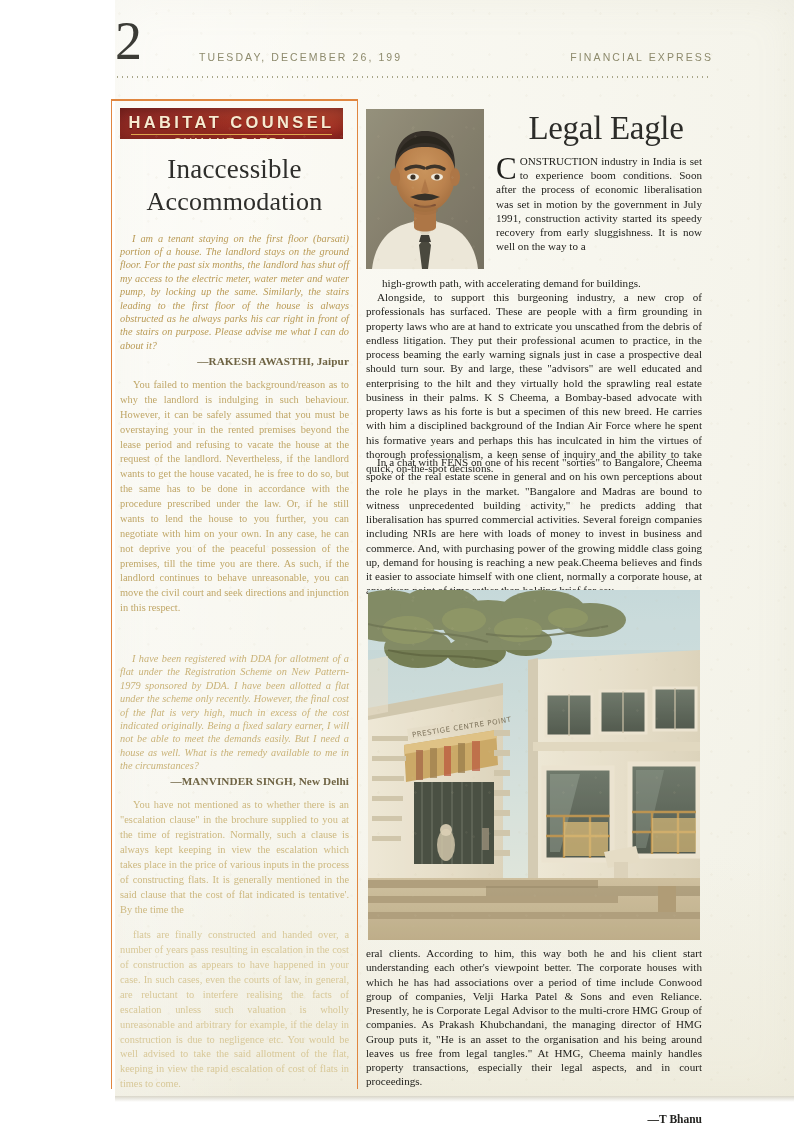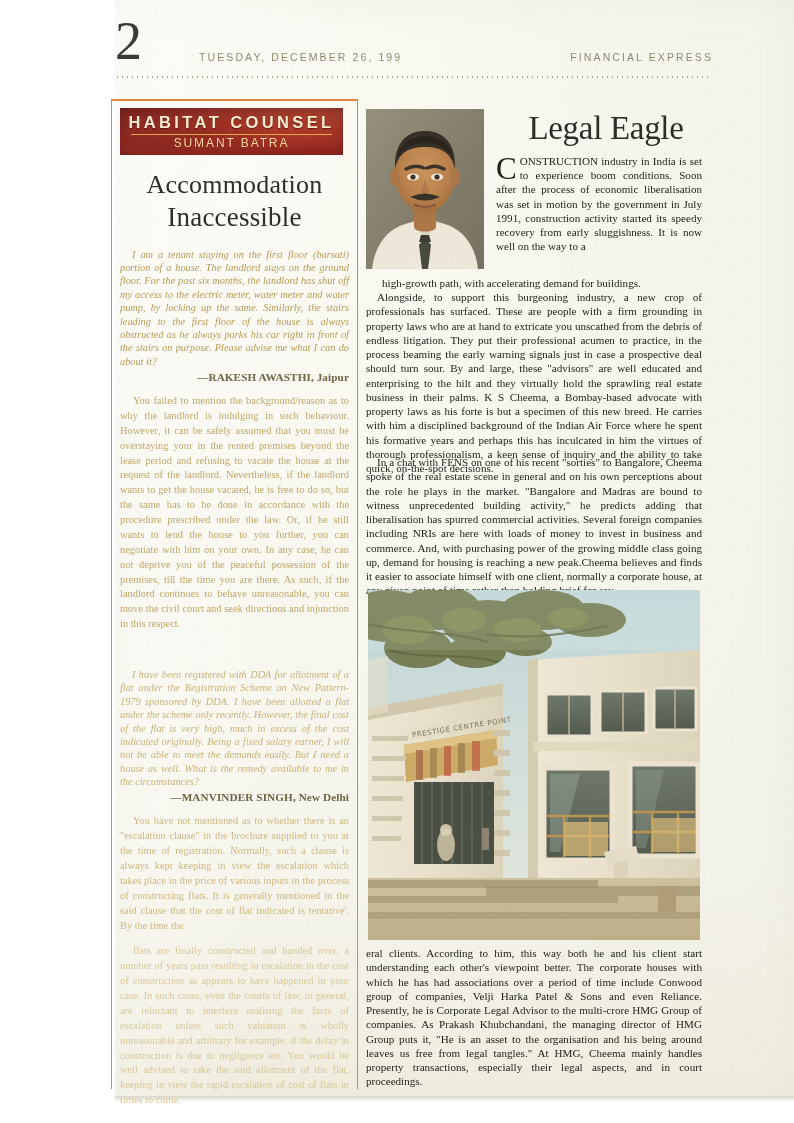--- a/index.html
+++ b/index.html
@@ -118,21 +118,21 @@
     position: absolute;
     left: 120px;
     top: 108px;
     width: 229px;
   }
 
   
   .habitat-banner {
     position: relative;
     width: 223px;
-    height: 47px;
+    height: 31px;
     background:
       radial-gradient(ellipse at 70% 60%, #a82f26 0%, #9a2a22 35%, #8e2a26 70%, #7e2620 100%);
     box-shadow: inset 0 0 14px rgba(60,10,8,0.35);
     overflow: hidden;
   }
   .habitat-banner:after{
     content:"";
     position:absolute; inset:0;
     background:
       radial-gradient(ellipse at 22% 78%, rgba(140,40,30,0.75) 0%, rgba(140,40,30,0) 55%),
@@ -345,22 +345,22 @@
 
 <div class="left-col-inner">
 
   <div class="habitat-banner">
     <div class="habitat-title">HABITAT COUNSEL</div>
     <div class="habitat-divider"></div>
     <div class="habitat-byline">SUMANT BATRA</div>
   </div>
 
   <div class="article-headline">
+    <span class="hl-line">Inaccessible</span>
     <span class="hl-line second">Accommodation</span>
-    <span class="hl-line">Inaccessible</span>
   </div>
 
   <div class="letter">I am a tenant staying on the first floor (barsati) portion of a house. The landlord stays on the ground floor. For the past six months, the landlord has shut off my access to the electric meter, water meter and water pump, by locking up the same. Similarly, the stairs leading to the first floor of the house is always obstructed as he always parks his car right in front of the stairs on purpose. Please advise me what I can do about it?</div>
   <div class="signature">—RAKESH AWASTHI, Jaipur</div>
   <div class="reply">You failed to mention the background/reason as to why the landlord is indulging in such behaviour. However, it can be safely assumed that you must be overstaying your in the rented premises beyond the lease period and refusing to vacate the house at the request of the landlord. Nevertheless, if the landlord wants to get the house vacated, he is free to do so, but the same has to be done in accordance with the procedure prescribed under the law. Or, if he still wants to lend the house to you further, you can negotiate with him on your own. In any case, he can not deprive you of the peaceful possession of the premises, till the time you are there. As such, if the landlord continues to behave unreasonable, you can move the civil court and seek directions and injunction in this respect.</div>
 
   <div class="gap-md"></div>
 
   <div class="letter fadedmore">I have been registered with DDA for allotment of a flat under the Registration Scheme on New Pattern-1979 sponsored by DDA. I have been allotted a flat under the scheme only recently. However, the final cost of the flat is very high, much in excess of the cost indicated originally. Being a fixed salary earner, I will not be able to meet the demands easily. But I need a house as well. What is the remedy available to me in the circumstances?</div>
   <div class="signature">—MANVINDER SINGH, New Delhi</div>
@@ -601,17 +601,18 @@
 
       <path d="M0 70 L20 66 L20 122 L0 126 Z" fill="#e9e3d2" opacity="0.6"></path>
 
       <rect x="0" y="0" width="332" height="350" fill="#d9c89c" opacity="0.16"></rect>
       <rect x="0" y="0" width="332" height="60" fill="#ffffff" opacity="0.10"></rect>
     </svg>
   </div>
 
   <div class="tail-block">
     <div class="body-text">eral clients. According to him, this way both he and his client start understanding each other's viewpoint better. The corporate houses with which he has had associations over a period of time include Conwood group of companies, Velji Harka Patel &amp; Sons and even Reliance. Presently, he is Corporate Legal Advisor to the multi-crore HMG Group of companies. As Prakash Khubchandani, the managing director of HMG Group puts it, "He is an asset to the organisation and his being around leaves us free from legal tangles." At HMG, Cheema mainly handles property transactions, especially their legal aspects, and in court proceedings.</div>
+    <div class="byline">—T Bhanu</div>
   </div>
 
 </div>
 
 <div class="speckle"></div>
 
 </body></html>

